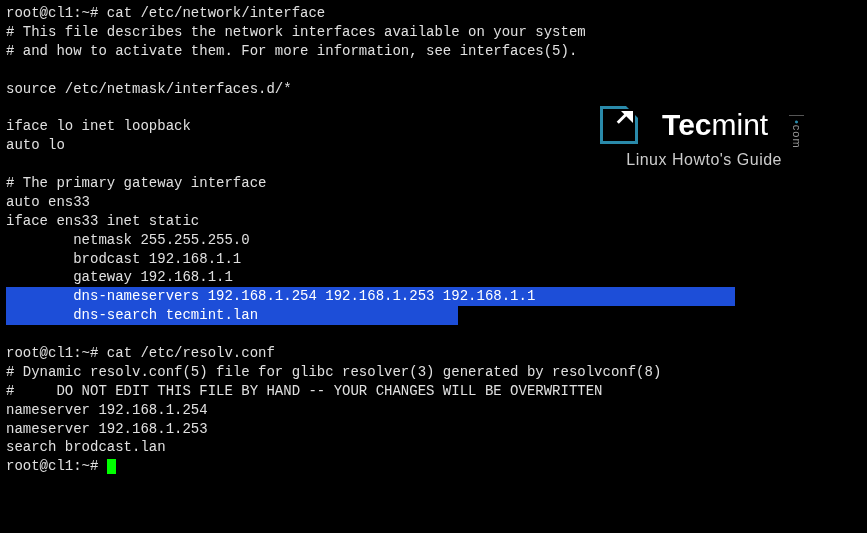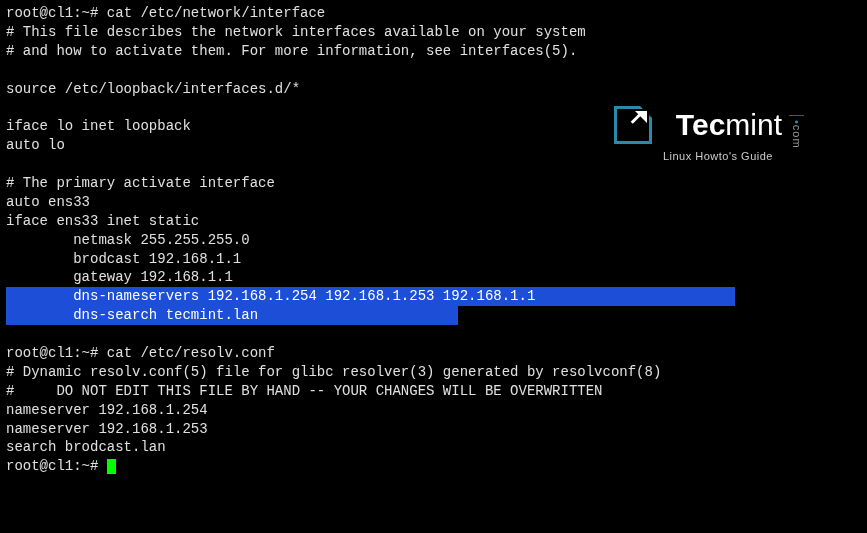--- a/index.html
+++ b/index.html
@@ -91,21 +91,21 @@
     .logo-text {
       font-family: Arial, sans-serif;
       font-size: 30px;
       font-weight: bold;
       color: #fff;
       letter-spacing: 0px;
     }
     .logo-text .thin { font-weight: 300; }
     .logo-tag {
       font-family: Arial, sans-serif;
-      font-size: 11px;
+      font-size: 16px;
       color: #ccc;
       margin-top: 3px;
       margin-left: 40px;
       letter-spacing: 0.5px;
     }
     .logo-com {
       font-family: Arial, sans-serif;
       font-size: 11px;
       color: #999;
       writing-mode: vertical-rl;
@@ -130,26 +130,26 @@
     <div class="logo-com"><span class="dot">•</span><span>com</span></div>
   </div>
   <div class="logo-tag">Linux Howto's Guide</div>
 </div>
 
 <div>
 <div class="line"><span>root@cl1:~# </span><span>cat /etc/network/interface</span></div>
 <div class="line"># This file describes the network interfaces available on your system</div>
 <div class="line"># and how to activate them. For more information, see interfaces(5).</div>
 <div class="line">&nbsp;</div>
-<div class="line">source /etc/loopback/interfaces.d/*</div>
+<div class="line">source /etc/netmask/interfaces.d/*</div>
 <div class="line">&nbsp;</div>
 <div class="line">iface lo inet loopback</div>
 <div class="line">auto lo</div>
 <div class="line">&nbsp;</div>
-<div class="line"># The primary activate interface</div>
+<div class="line"># The primary gateway interface</div>
 <div class="line">auto ens33</div>
 <div class="line">iface ens33 inet static</div>
 <div class="line">        netmask 255.255.255.0</div>
 <div class="line">        brodcast 192.168.1.1</div>
 <div class="line">        gateway 192.168.1.1</div>
 <div class="line"><span class="highlighted">        dns-nameservers 192.168.1.254 192.168.1.253 192.168.1.1</span></div>
 <div class="line"><span class="highlighted">        dns-search tecmint.lan</span></div>
 <div class="line">&nbsp;</div>
 <div class="line"><span>root@cl1:~# </span><span>cat /etc/resolv.conf</span></div>
 <div class="line"># Dynamic resolv.conf(5) file for glibc resolver(3) generated by resolvconf(8)</div>

